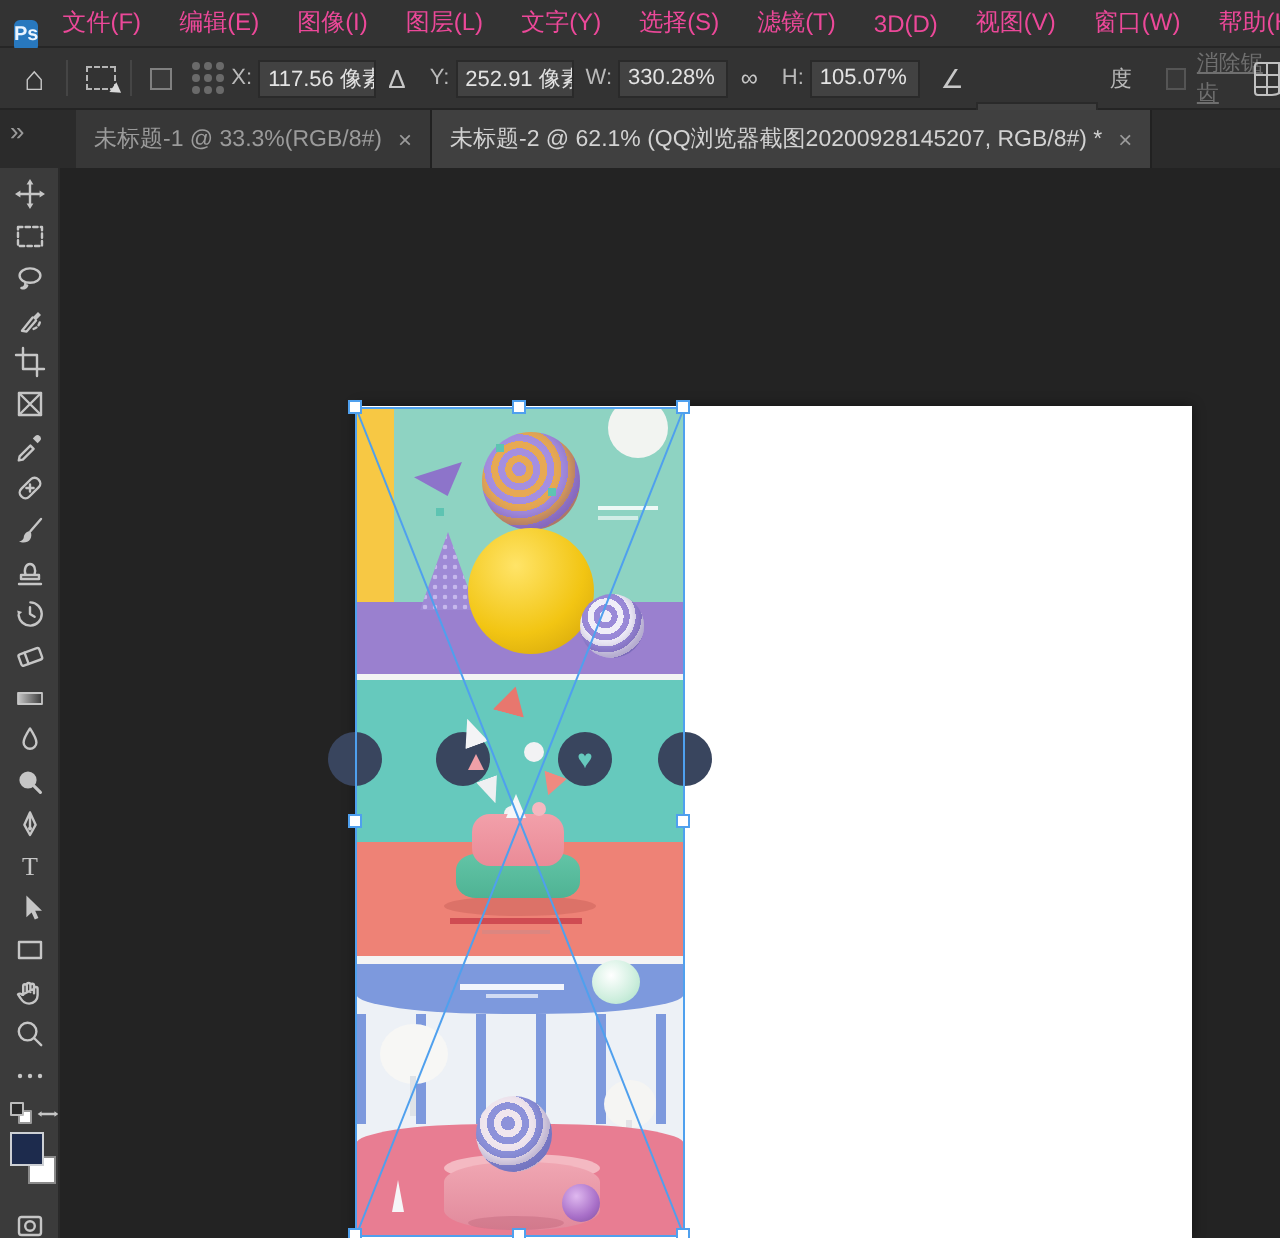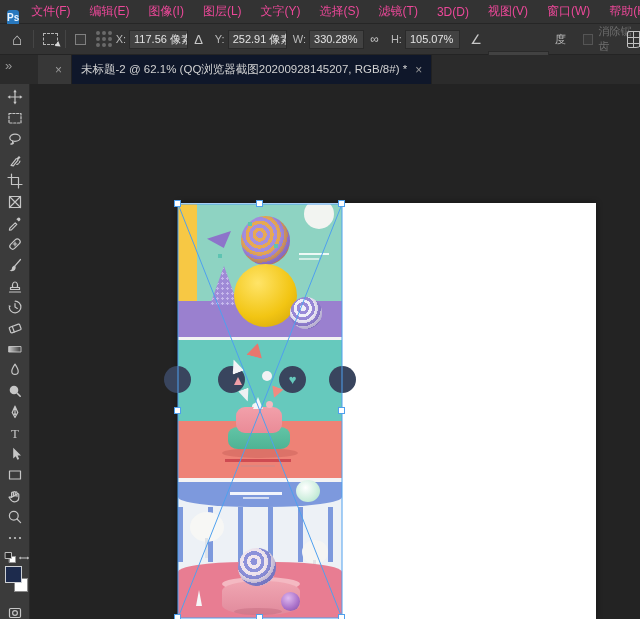--- a/index.html
+++ b/index.html
@@ -29,37 +29,37 @@
     margin:0 4px; cursor:pointer; }
   #ref-grid { width:4px; height:4px; margin:0 10px 0 6px; background:#6a6a6a; border-radius:50%;
     box-shadow:6px 0 0 #6a6a6a, 12px 0 0 #6a6a6a, 0 6px 0 #6a6a6a, 6px 6px 0 #6a6a6a,
       12px 6px 0 #6a6a6a, 0 12px 0 #6a6a6a, 6px 12px 0 #6a6a6a, 12px 12px 0 #6a6a6a;
     position:relative; top:-6px; }
   #xf-ico { width:16px; height:12px; border:1px dashed #b5b5b5; position:relative; margin:0 2px 0 4px; }
   #xf-ico:after { content:""; position:absolute; right:-4px; bottom:-4px; width:0; height:0;
     border-left:5px solid #d8d8d8; border-top:3px solid transparent; border-bottom:3px solid transparent;
     transform:rotate(35deg); }
   #aa-box { width:11px; height:11px; border:1px solid #555; background:#383838; margin:0 5px 0 14px; }
-  #aa-label { color:#6f6f6f; font-size:11px; }
+  #aa-label { color:#6f6f6f; font-size:11px;text-decoration:underline; }
   #warp-ico { position:absolute; right:-4px; top:7px; width:17px; height:17px;
     border:1px solid #c0c0c0; border-radius:2px 2px 8px 2px; cursor:pointer; }
   #warp-ico:before { content:""; position:absolute; left:5px; top:0; bottom:0; width:5px;
     border-left:1px solid #c0c0c0; border-right:1px solid #c0c0c0; }
   #warp-ico:after { content:""; position:absolute; top:5px; left:0; right:0; height:5px;
     border-top:1px solid #c0c0c0; border-bottom:1px solid #c0c0c0; }
 
   
   #tabbar { position:absolute; left:0; top:55px; width:640px; height:29px; background:#2b2b2b;
     display:flex; align-items:stretch; }
   #panel-collapse { width:38px; color:#9a9a9a; font-size:13px; display:flex; align-items:flex-start;
     justify-content:flex-start; padding:3px 0 0 5px; cursor:pointer; }
   .tab { display:flex; align-items:center; padding:0 9px; font-size:11.5px; white-space:nowrap;
     border-right:1px solid #212121; cursor:pointer; }
   .tab.inactive { background:#373737; color:#9b9b9b; }
-  .tab.active  { background:#0f172a; color:#d2d2d2; }
+  .tab.active  { background:#404040; color:#d2d2d2; }
   .tclose { margin-left:8px; font-size:12px; color:#9b9b9b; cursor:pointer; }
 
   
   #toolpanel { position:absolute; left:0; top:84px; width:30px; height:535px;
     background:#3b3b3b; border-right:1px solid #2a2a2a; z-index:5; padding-top:2px; overflow:hidden; }
   .tool { width:30px; height:21px; display:flex; align-items:center; justify-content:center; cursor:pointer; }
   .tool svg, .mini svg, #quickmask svg { stroke:#c6c6c6; fill:none; stroke-width:1.2;
     stroke-linecap:round; stroke-linejoin:round; }
   .tool svg .f, .mini svg .f { fill:#c6c6c6; stroke:none; }
   #mini-row { display:flex; justify-content:space-between; padding:2px 4px 0 4px; height:16px; }
@@ -197,20 +197,21 @@
     <span class="field f-ang">0.00</span>
     <span class="flabel">度</span>
     <span id="aa-box"></span>
     <span id="aa-label">消除锯齿</span>
     <span id="warp-ico"></span>
   </div>
 
   <div id="tabbar">
     <div id="panel-collapse">»</div>
     <div class="tab inactive">
+      <span>未标题-1 @ 33.3%(RGB/8#)</span>
       <span class="tclose">×</span>
     </div>
     <div class="tab active">
       <span>未标题-2 @ 62.1% (QQ浏览器截图20200928145207, RGB/8#) *</span>
       <span class="tclose">×</span>
     </div>
   </div>
 
   <div id="canvas">
     <div id="document"></div>

